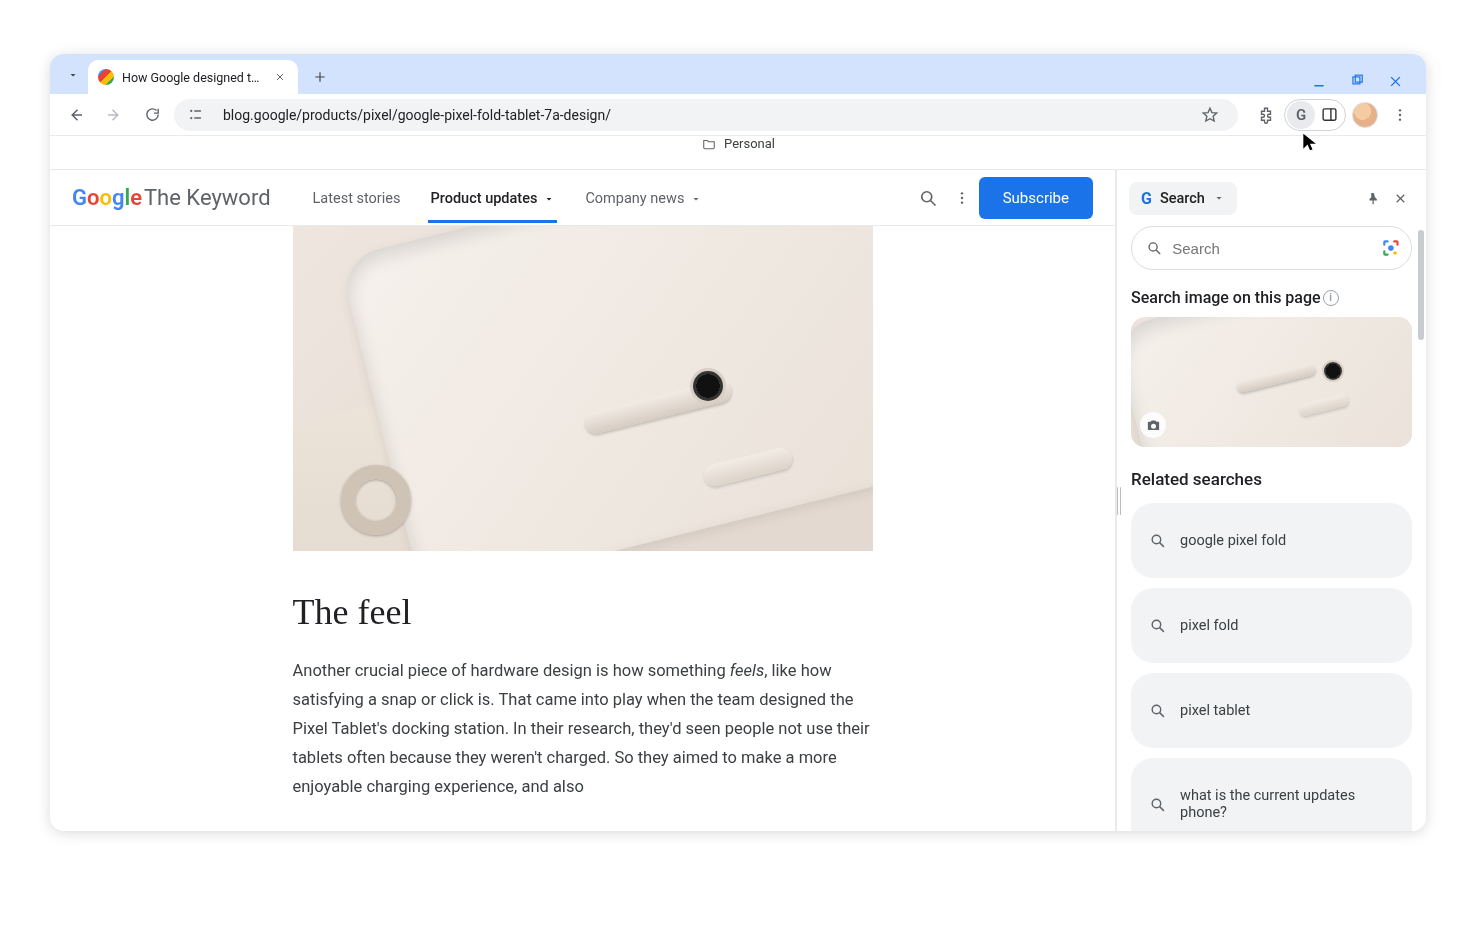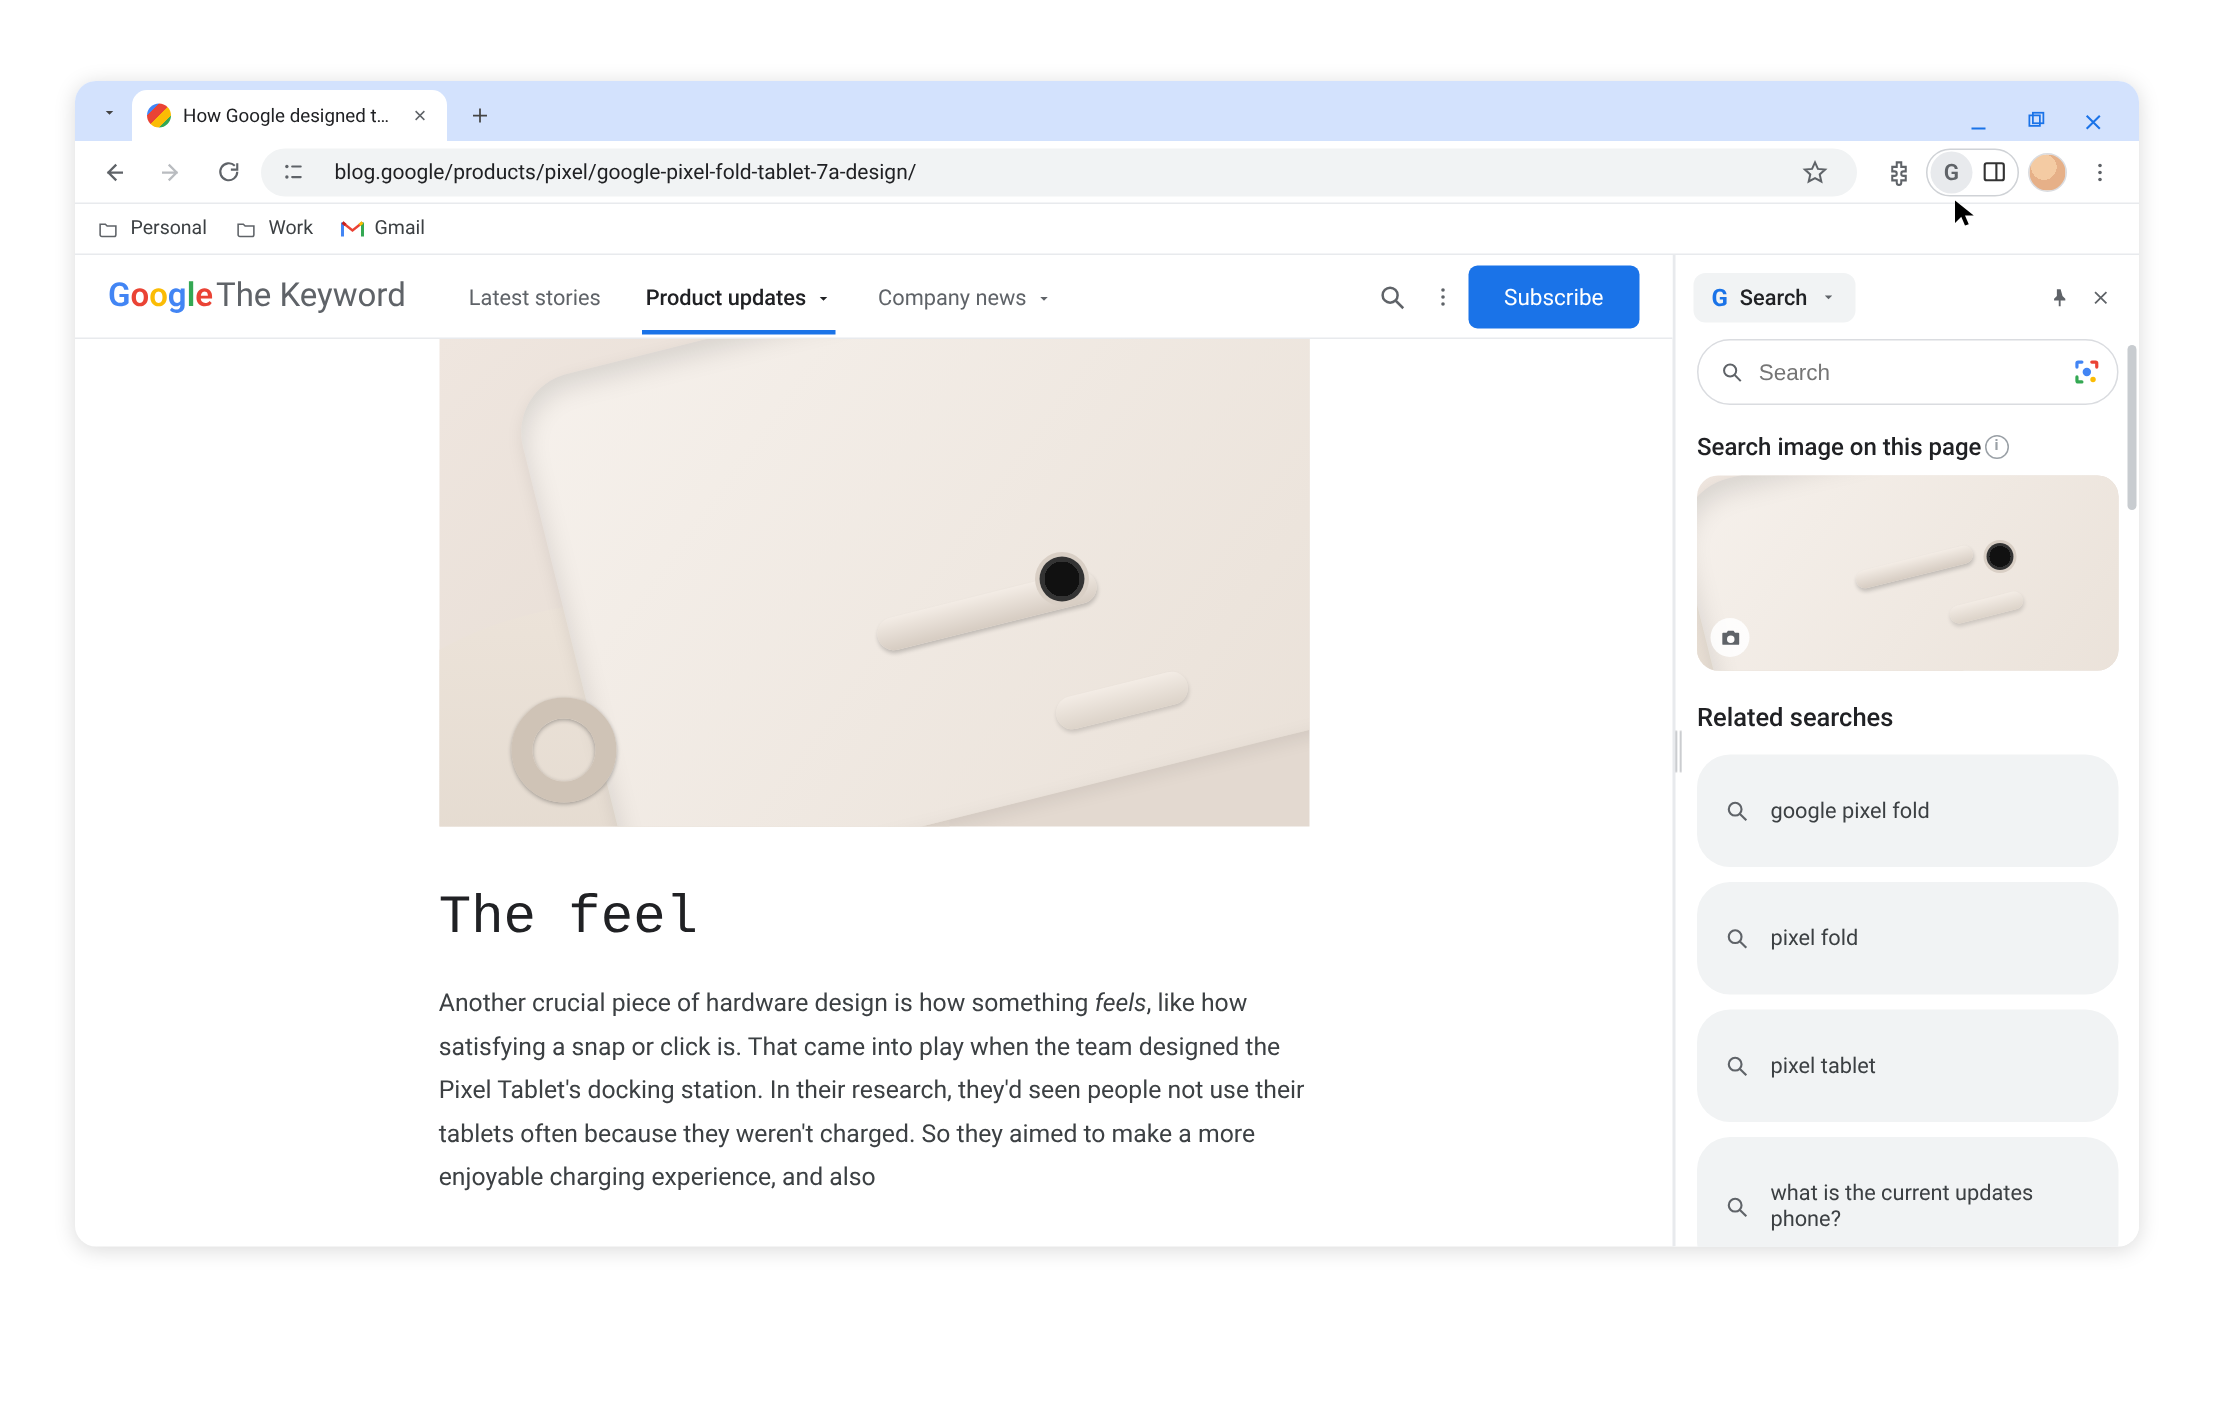--- a/index.html
+++ b/index.html
@@ -77,21 +77,21 @@
     border:1px solid #cfd2d6; padding:0 2px; gap:0;
   }
   .search-panel-pill .g-circle { width:28px; height:28px; border-radius:50%; background:#e8eaed; display:flex; align-items:center; justify-content:center; font-weight:600; color:#5f6368; font-size:15px; }
   .search-panel-pill .split { width:28px; height:28px; display:flex; align-items:center; justify-content:center; color:#333; }
   .avatar { width:26px; height:26px; border-radius:50%; background: radial-gradient(circle at 40% 35%, #f4cba3 0 40%, #e6b088 40% 100%); margin:0 4px; border:1px solid #dadce0;}
   .cursor {
     position:absolute; top:78px; right:106px; width:20px; height:20px; z-index:50;
   }
 
   
-  .bookmarks { height:34px; display:flex; align-items:center; gap:18px; padding:0 14px; border-bottom:1px solid #e8eaed; font-size:13px; color:#3c4043; }
+  .bookmarks { height:34px; display:flex; align-items:center; gap:18px; padding:0 14px; border-bottom:1px solid #e8eaed; font-size:13px; color:#3c4043;flex-direction:column; }
   .bk { display:flex; align-items:center; gap:7px; cursor:pointer; }
   .folder-ico { width:16px; height:14px; }
   .gmail-ico { width:16px; height:12px; }
 
   
   .content-row { flex:1; display:flex; min-height:0; }
   .page-col { flex:1; display:flex; flex-direction:column; min-width:0; border-right:1px solid #e8eaed; position:relative; }
   .divider-handle { position:absolute; right:-6px; top:50%; transform:translateY(-50%); width:4px; height:28px; display:flex; flex-direction:row; gap:2px; z-index:5;}
   .divider-handle div{ width:1.5px; background:#b9bcc0; border-radius:2px;}
 
@@ -121,21 +121,21 @@
     transform: rotate(-14deg);
     box-shadow: 0 8px 18px rgba(0,0,0,0.12) inset, 0 4px 12px rgba(0,0,0,0.08);
   }
   .camera-dot{ position:absolute; right:150px; top:145px; width:30px; height:30px; border-radius:50%; background:radial-gradient(circle,#111 0 55%, #333 55% 100%); box-shadow:0 0 0 3px #d9cfc5; }
   .btn-bar{ position:absolute; left:290px; top:170px; width:150px; height:22px; border-radius:12px; background:linear-gradient(#f3ece5,#d6ccc2); transform:rotate(-14deg); box-shadow:0 2px 3px rgba(0,0,0,0.2);}
   .btn-bar2{ position:absolute; left:410px; top:230px; width:90px; height:22px; border-radius:12px; background:linear-gradient(#f3ece5,#dcd3c9); transform:rotate(-14deg); box-shadow:0 2px 3px rgba(0,0,0,0.15);}
   .ring{ position:absolute; left:48px; bottom:16px; width:70px; height:70px; border:14px solid #cfc3b6; border-radius:50%; box-shadow:0 1px 3px rgba(0,0,0,0.3), inset 0 1px 3px rgba(0,0,0,0.3);}
   .plate{ position:absolute; left:-80px; bottom:-150px; width:420px; height:300px; border-radius:50%; background:linear-gradient(#ece3d9,#dfd5ca); }
 
   .article-body { width:580px; margin: 40px auto 0; }
-  .h2 { font-size:36px; color:#202124; font-weight:400; margin-bottom:24px; font-family: Liberation Mono, monospace;}
+  .h2 { font-size:36px; color:#202124; font-weight:400; margin-bottom:24px; font-family: Liberation Serif, serif;}
   .para { font-size:16.5px; line-height:1.75; color:#3c4043; }
   .para .em { font-style: italic; }
 
   
   .side-panel { width:310px; background:#fff; display:flex; flex-direction:column; border-left:1px solid #e8eaed; }
   .sp-head { height:56px; display:flex; align-items:center; padding:0 12px; }
   .sp-chip { display:flex; align-items:center; gap:8px; background:#f1f3f4; border-radius:8px; padding:7px 12px; cursor:pointer; }
   .sp-chip .g { color:#1a73e8; font-weight:700; font-size:16px; }
   .sp-chip .lbl { font-size:14.5px; color:#202124; font-weight:500;}
   .sp-chip .chev { color:#5f6368; }

